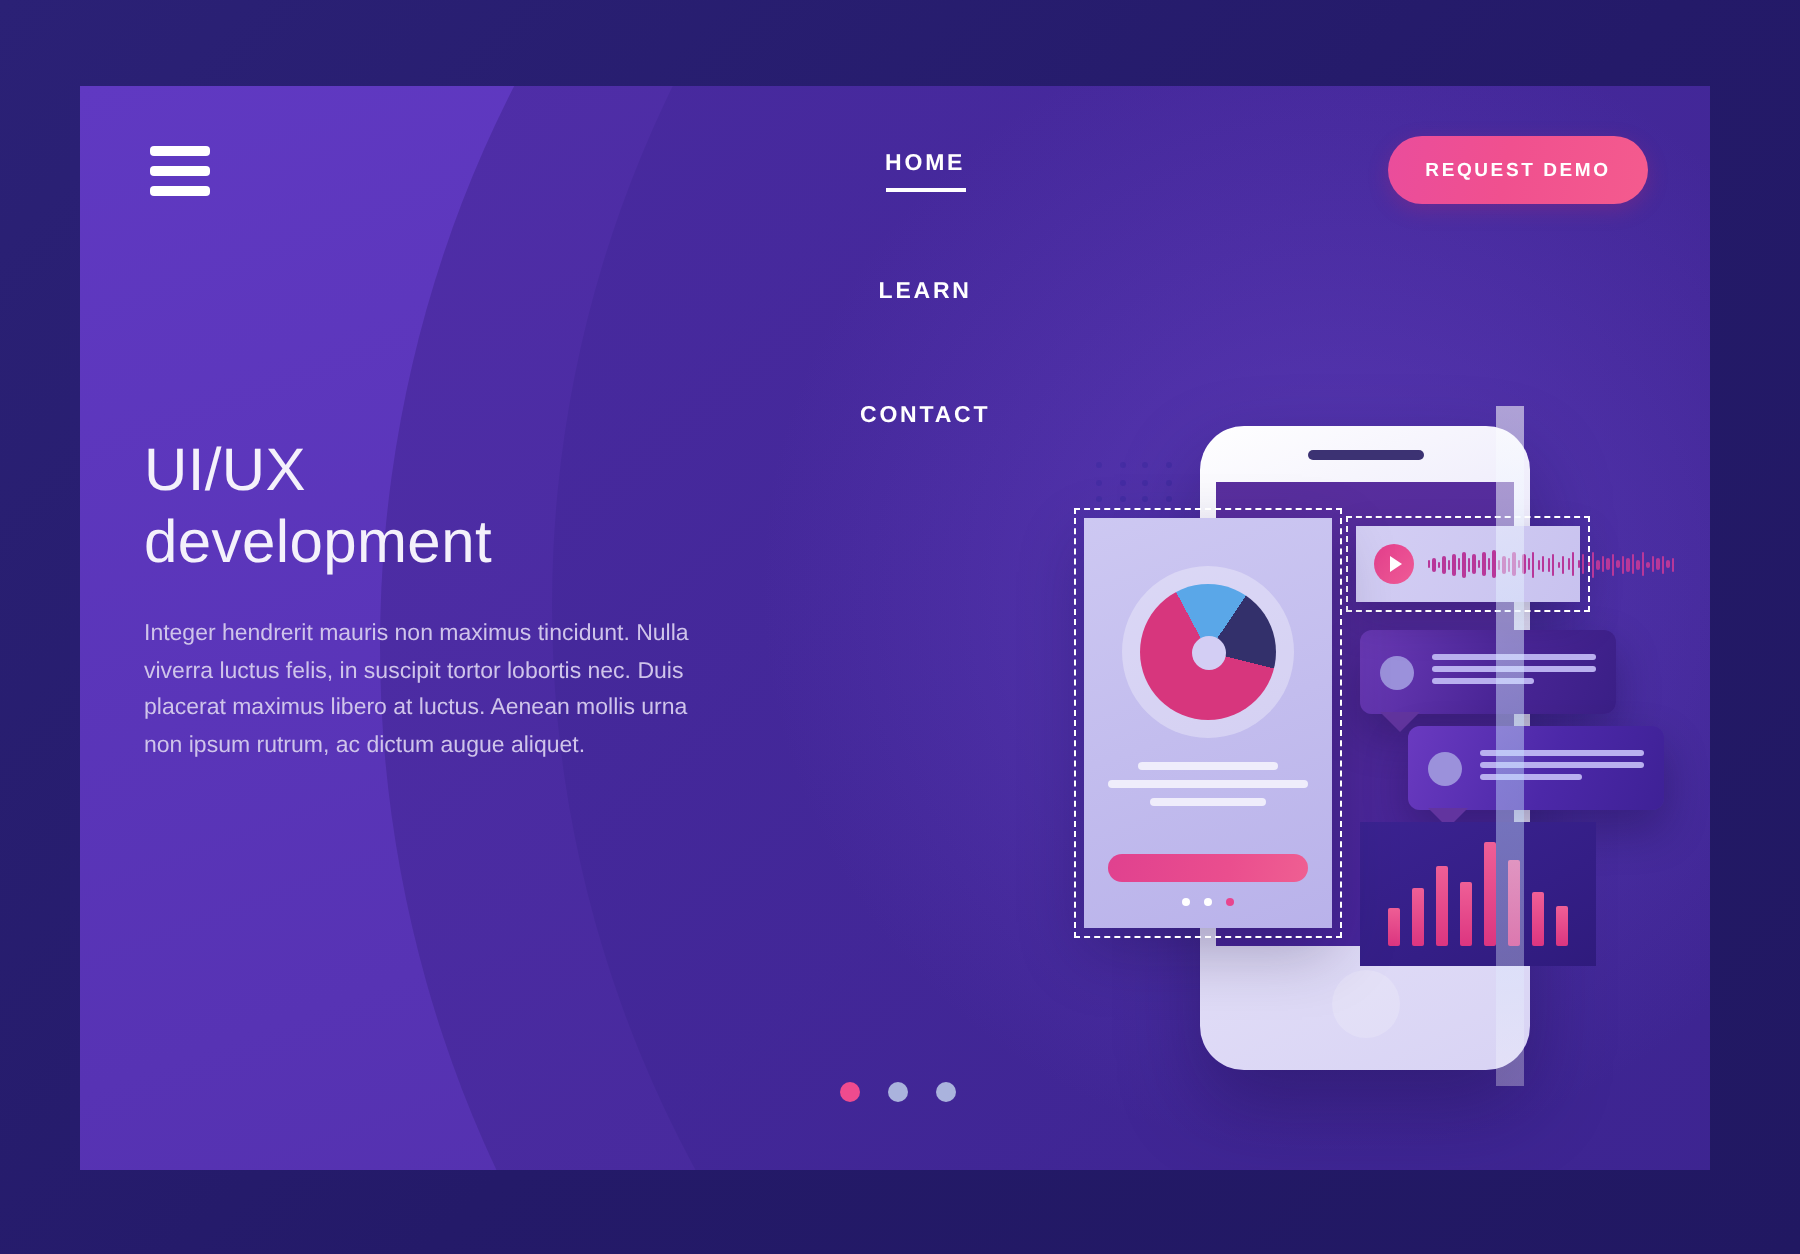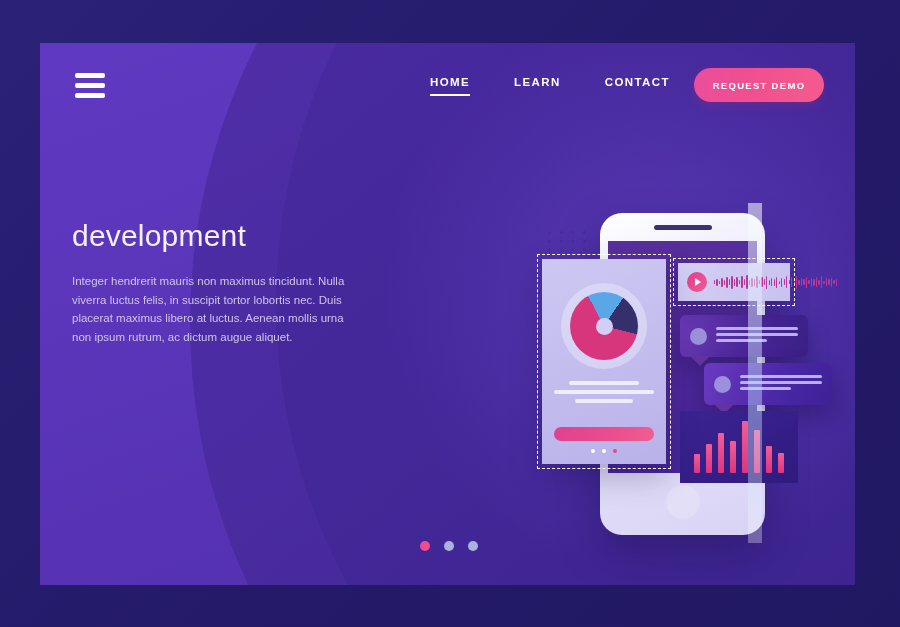--- a/index.html
+++ b/index.html
@@ -99,20 +99,22 @@
     width: 100%;
     background: #ffffff;
     border-radius: 2px;
   }
   .nav-links {
     position: absolute;
     left: 390px;
     top: 33px;
     display: flex;
     gap: 44px;
+    align-items: center;
+    flex-direction: column;
   }
   .nav-link {
     color: #ffffff;
     font-size: 11.5px;
     letter-spacing: 1.4px;
     font-weight: 600;
     text-decoration: none;
     padding-bottom: 6px;
     cursor: pointer;
   }
@@ -523,20 +525,21 @@
       <div class="nav-links">
         <a class="nav-link active">HOME</a>
         <a class="nav-link">LEARN</a>
         <a class="nav-link">CONTACT</a>
       </div>
       <button class="btn-demo">REQUEST DEMO</button>
     </div>
 
     <div class="copy">
       <h1 class="headline">
+        <span>UI/UX</span>
         <span class="l2">development</span>
       </h1>
       <p class="paragraph">Integer hendrerit mauris non maximus tincidunt. Nulla viverra luctus felis, in suscipit tortor lobortis nec. Duis placerat maximus libero at luctus. Aenean mollis urna non ipsum rutrum, ac dictum augue aliquet.</p>
     </div>
 
     <div class="dots">
       <span class="dot active"></span>
       <span class="dot"></span>
       <span class="dot"></span>
     </div>

